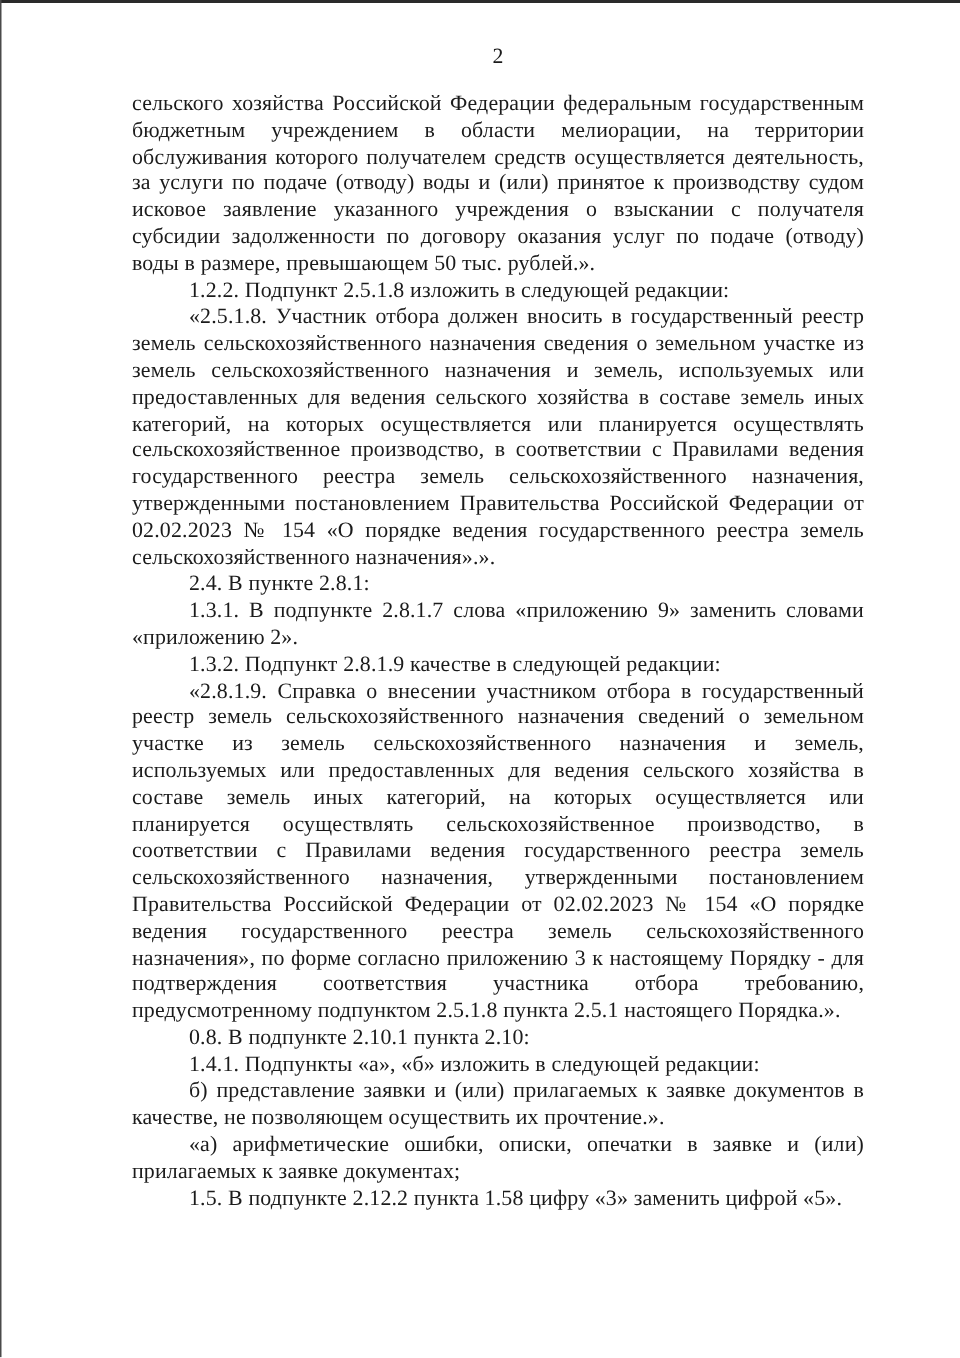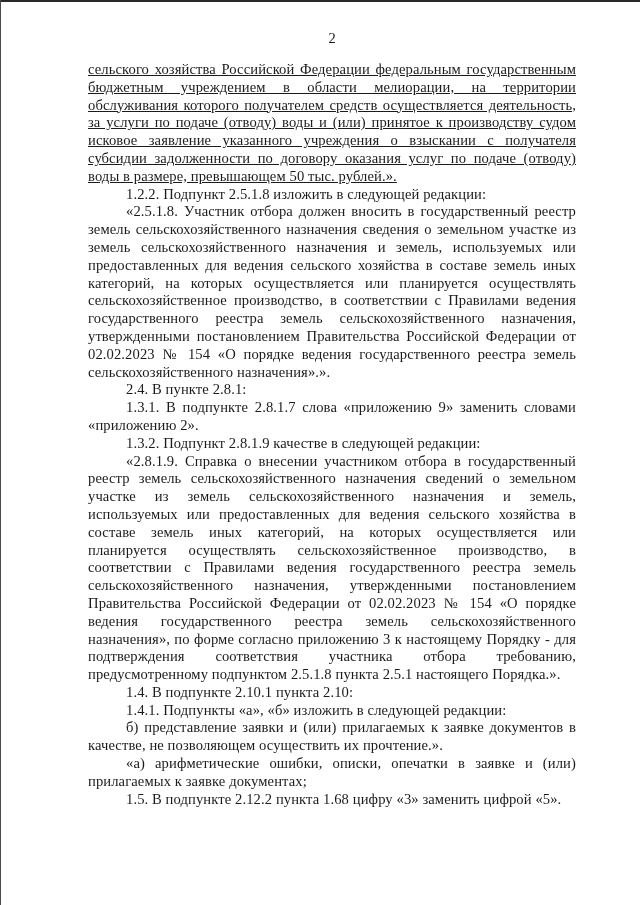--- a/index.html
+++ b/index.html
@@ -53,39 +53,38 @@
     text-align-last: left;
     letter-spacing: 0.1px;
   }
   .para {
     margin: 0;
     padding: 0;
     text-indent: 38px;
   }
   .para.no-indent {
     text-indent: 0;
-    text-decoration: underline;
   }
 </style>
 </head>
 <body>
 
 <div class="page">
   <div class="scan-edge-top"></div>
   <div class="scan-edge-left"></div>
 
   <div class="page-number">2</div>
 
   <div class="text-block">
     <p class="para no-indent">сельского хозяйства Российской Федерации федеральным государственным бюджетным учреждением в области мелиорации, на территории обслуживания которого получателем средств осуществляется деятельность, за услуги по подаче (отводу) воды и (или) принятое к производству судом исковое заявление указанного учреждения о взыскании с получателя субсидии задолженности по договору оказания услуг по подаче (отводу) воды в размере, превышающем 50 тыс. рублей.».</p>
     <p class="para">1.2.2. Подпункт 2.5.1.8 изложить в следующей редакции:</p>
     <p class="para">«2.5.1.8. Участник отбора должен вносить в государственный реестр земель сельскохозяйственного назначения сведения о земельном участке из земель сельскохозяйственного назначения и земель, используемых или предоставленных для ведения сельского хозяйства в составе земель иных категорий, на которых осуществляется или планируется осуществлять сельскохозяйственное производство, в соответствии с Правилами ведения государственного реестра земель сельскохозяйственного назначения, утвержденными постановлением Правительства Российской Федерации от 02.02.2023 № 154 «О порядке ведения государственного реестра земель сельскохозяйственного назначения».».</p>
     <p class="para">2.4. В пункте 2.8.1:</p>
     <p class="para">1.3.1. В подпункте 2.8.1.7 слова «приложению 9» заменить словами «приложению 2».</p>
     <p class="para">1.3.2. Подпункт 2.8.1.9 качестве в следующей редакции:</p>
     <p class="para">«2.8.1.9. Справка о внесении участником отбора в государственный реестр земель сельскохозяйственного назначения сведений о земельном участке из земель сельскохозяйственного назначения и земель, используемых или предоставленных для ведения сельского хозяйства в составе земель иных категорий, на которых осуществляется или планируется осуществлять сельскохозяйственное производство, в соответствии с Правилами ведения государственного реестра земель сельскохозяйственного назначения, утвержденными постановлением Правительства Российской Федерации от 02.02.2023 № 154 «О порядке ведения государственного реестра земель сельскохозяйственного назначения», по форме согласно приложению 3 к настоящему Порядку - для подтверждения соответствия участника отбора требованию, предусмотренному подпунктом 2.5.1.8 пункта 2.5.1 настоящего Порядка.».</p>
-    <p class="para">1.4. В подпункте 2.10.1 пункта 2.10:</p>
+    <p class="para">0.8. В подпункте 2.10.1 пункта 2.10:</p>
     <p class="para">1.4.1. Подпункты «а», «б» изложить в следующей редакции:</p>
     <p class="para">б) представление заявки и (или) прилагаемых к заявке документов в качестве, не позволяющем осуществить их прочтение.».</p>
     <p class="para">«а) арифметические ошибки, описки, опечатки в заявке и (или) прилагаемых к заявке документах;</p>
-    <p class="para">1.5. В подпункте 2.12.2 пункта 1.68 цифру «3» заменить цифрой «5».</p>
+    <p class="para">1.5. В подпункте 2.12.2 пункта 1.58 цифру «3» заменить цифрой «5».</p>
   </div>
 </div>
 
 </body></html>

